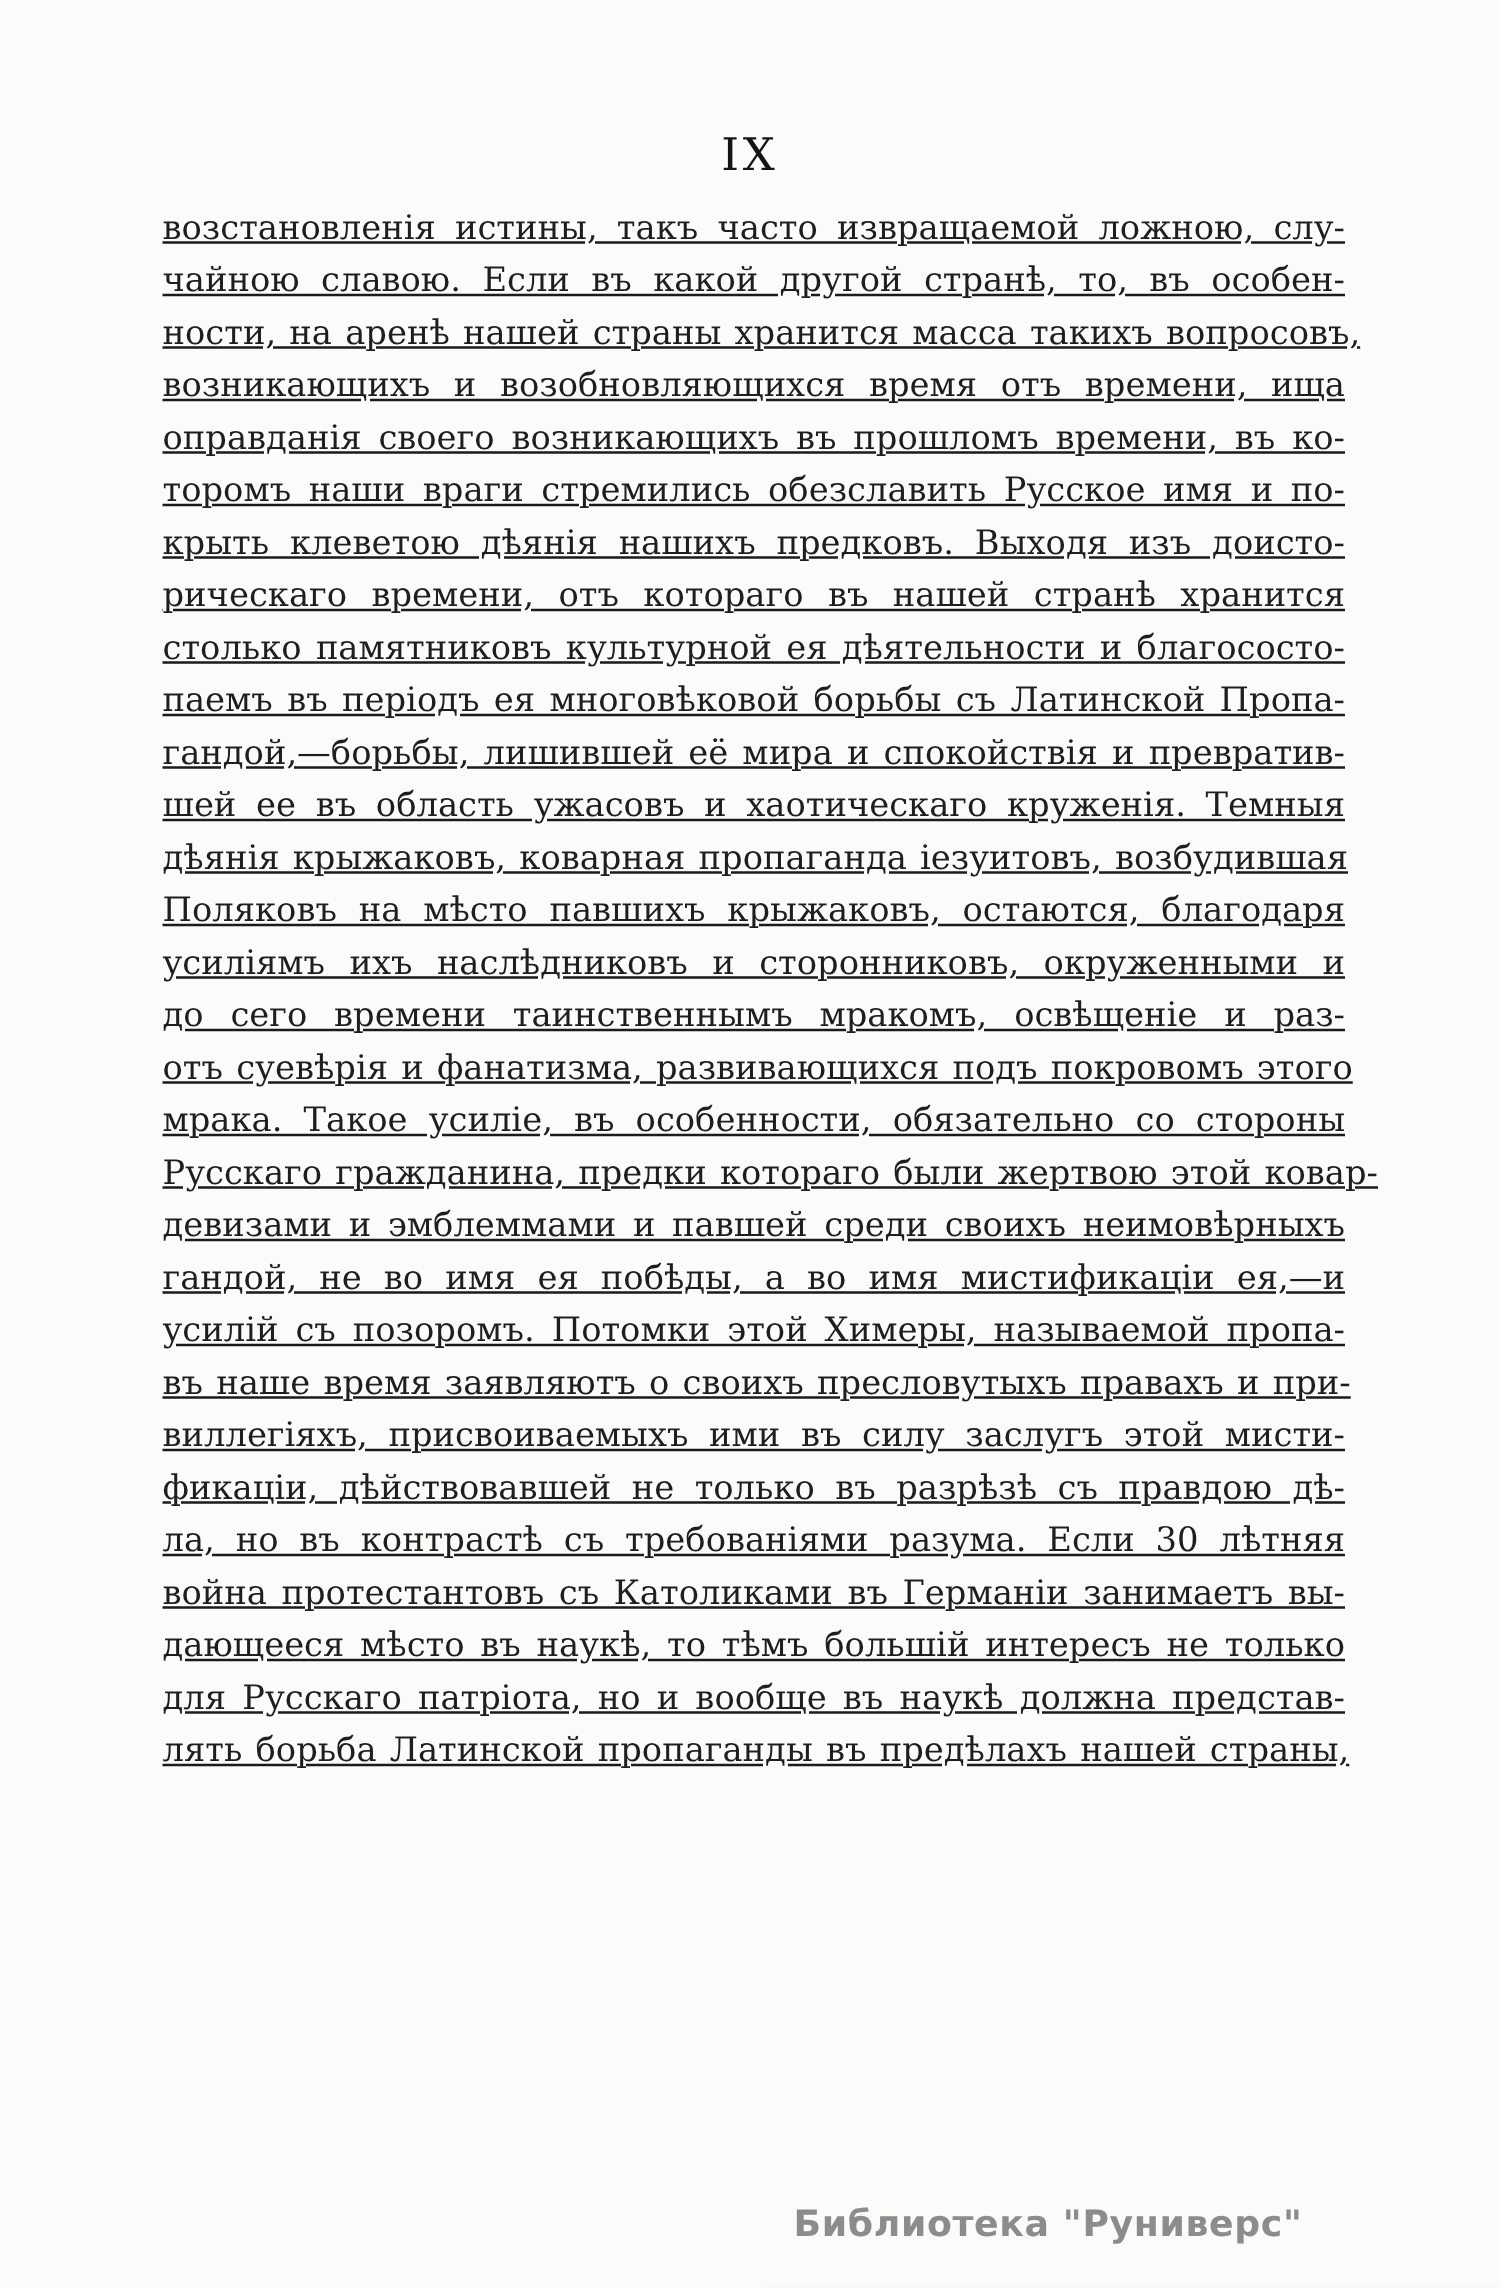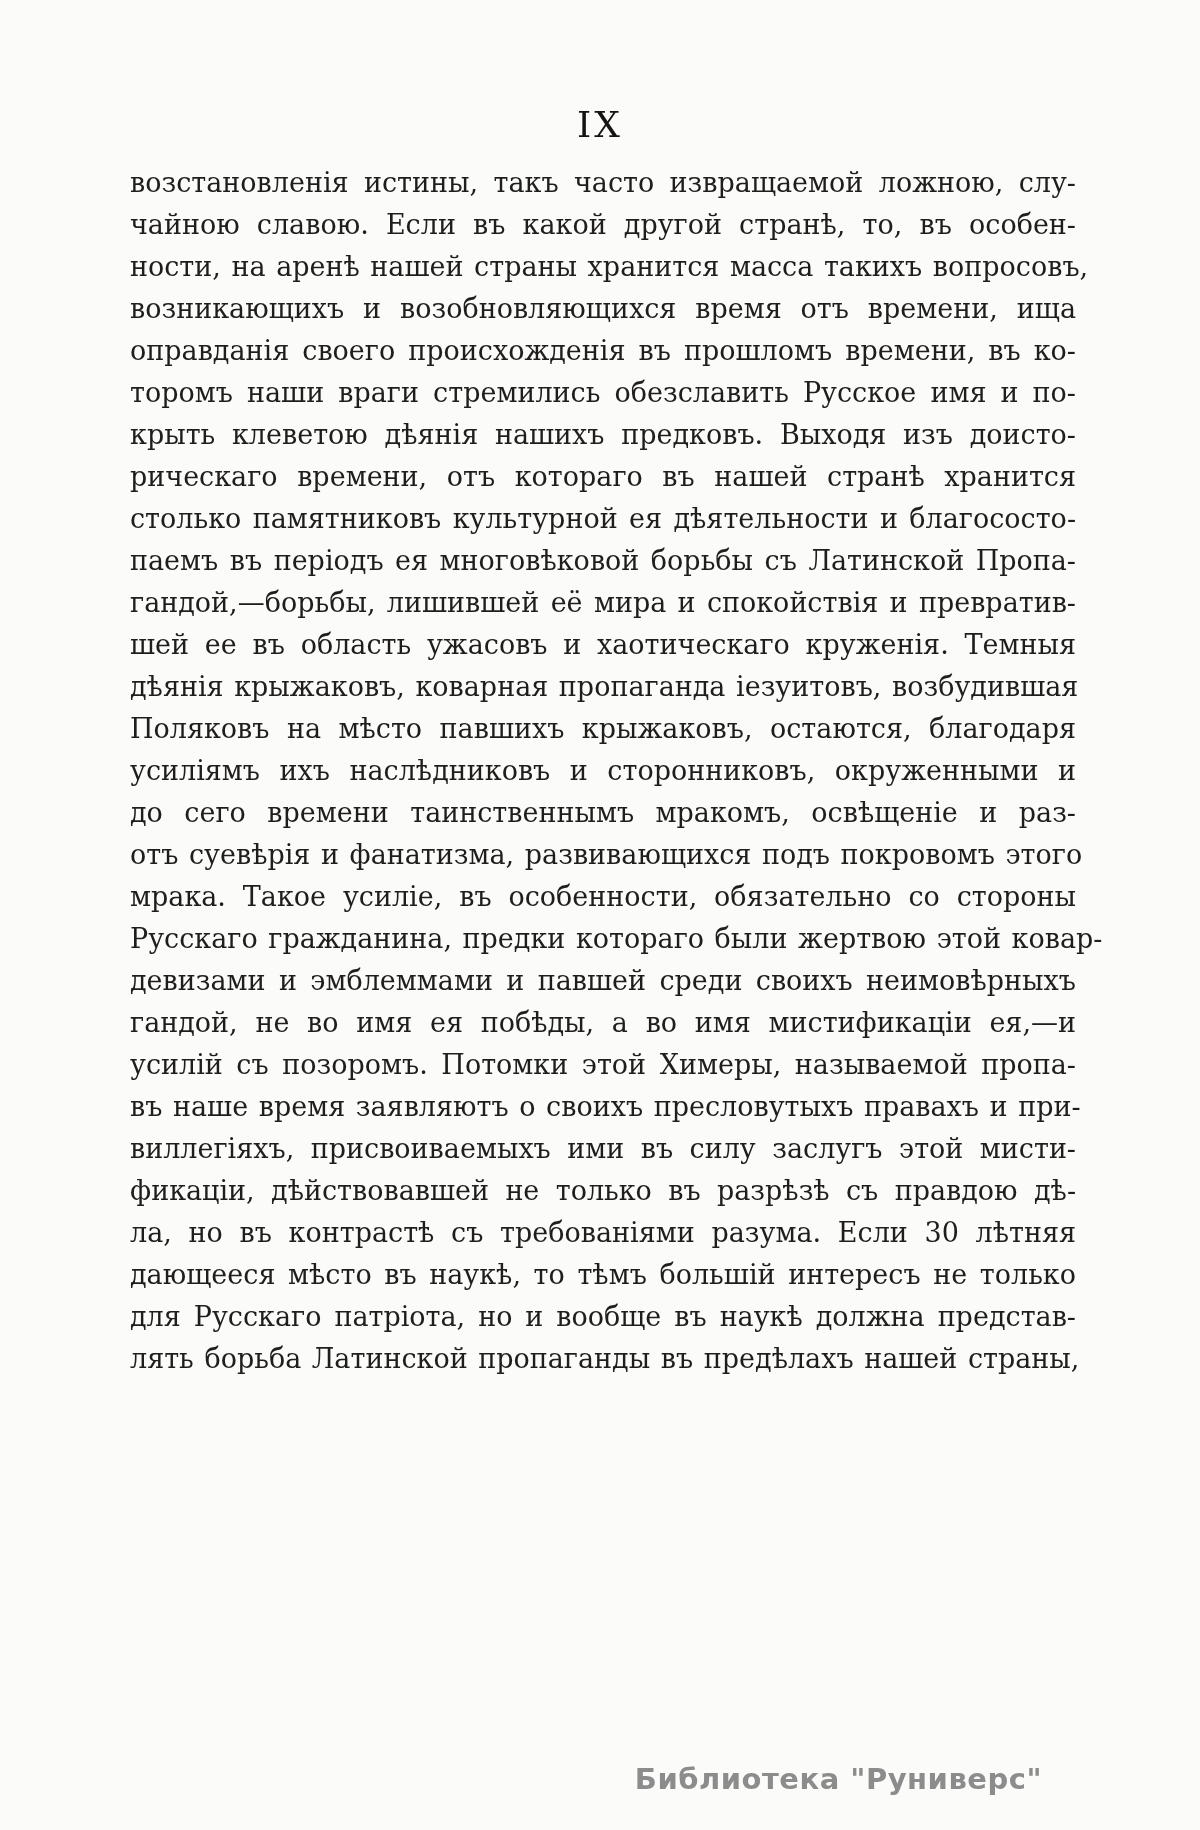--- a/index.html
+++ b/index.html
@@ -22,20 +22,21 @@
     text-align: center;
     font-size: 36px;
     letter-spacing: 3px;
     color: #161412;
   }
   .body-text {
     position: absolute;
     top: 162px;
     left: 130px;
     width: 946px;
+    text-decoration: underline;
   }
   .line {
     height: 42px;
     line-height: 42px;
     font-size: 27px;
     text-align: justify;
     text-align-last: justify;
     white-space: nowrap;
     word-spacing: 2px;
     color: #201e1b;
@@ -56,21 +57,21 @@
 
 <div class="page">
 
   <div class="page-number">IX</div>
 
   <div class="body-text">
     <div class="line">возстановленія истины, такъ часто извращаемой ложною, слу-</div>
     <div class="line">чайною славою. Если въ какой другой странѣ, то, въ особен-</div>
     <div class="line">ности, на аренѣ нашей страны хранится масса такихъ вопросовъ,</div>
     <div class="line">возникающихъ и возобновляющихся время отъ времени, ища</div>
-    <div class="line">оправданія своего происхожденія въ прошломъ времени, въ ко-</div>
+    <div class="line">оправданія своего возникающихъ въ прошломъ времени, въ ко-</div>
     <div class="line">торомъ наши враги стремились обезславить Русское имя и по-</div>
     <div class="line">крыть клеветою дѣянія нашихъ предковъ. Выходя изъ доисто-</div>
     <div class="line">рическаго времени, отъ котораго въ нашей странѣ хранится</div>
     <div class="line">столько памятниковъ культурной ея дѣятельности и благососто-</div>
     <div class="line">паемъ въ періодъ ея многовѣковой борьбы съ Латинской Пропа-</div>
     <div class="line">гандой,—борьбы, лишившей её мира и спокойствія и превратив-</div>
     <div class="line">шей ее въ область ужасовъ и хаотическаго круженія. Темныя</div>
     <div class="line">дѣянія крыжаковъ, коварная пропаганда іезуитовъ, возбудившая</div>
     <div class="line">Поляковъ на мѣсто павшихъ крыжаковъ, остаются, благодаря</div>
     <div class="line">усиліямъ ихъ наслѣдниковъ и сторонниковъ, окруженными и</div>
@@ -78,20 +79,21 @@
     <div class="line">отъ суевѣрія и фанатизма, развивающихся подъ покровомъ этого</div>
     <div class="line">мрака. Такое усиліе, въ особенности, обязательно со стороны</div>
     <div class="line">Русскаго гражданина, предки котораго были жертвою этой ковар-</div>
     <div class="line">девизами и эмблеммами и павшей среди своихъ неимовѣрныхъ</div>
     <div class="line">гандой, не во имя ея побѣды, а во имя мистификаціи ея,—и</div>
     <div class="line">усилій съ позоромъ. Потомки этой Химеры, называемой пропа-</div>
     <div class="line">въ наше время заявляютъ о своихъ пресловутыхъ правахъ и при-</div>
     <div class="line">виллегіяхъ, присвоиваемыхъ ими въ силу заслугъ этой мисти-</div>
     <div class="line">фикаціи, дѣйствовавшей не только въ разрѣзѣ съ правдою дѣ-</div>
     <div class="line">ла, но въ контрастѣ съ требованіями разума. Если 30 лѣтняя</div>
+    <div class="line">война протестантовъ съ Католиками въ Германіи занимаетъ вы-</div>
     <div class="line">дающееся мѣсто въ наукѣ, то тѣмъ большій интересъ не только</div>
     <div class="line">для Русскаго патріота, но и вообще въ наукѣ должна представ-</div>
     <div class="line">лять борьба Латинской пропаганды въ предѣлахъ нашей страны,</div>
   </div>
 
   <div class="watermark">Библиотека "Руниверс"</div>
 
 </div>
 
 </body></html>

